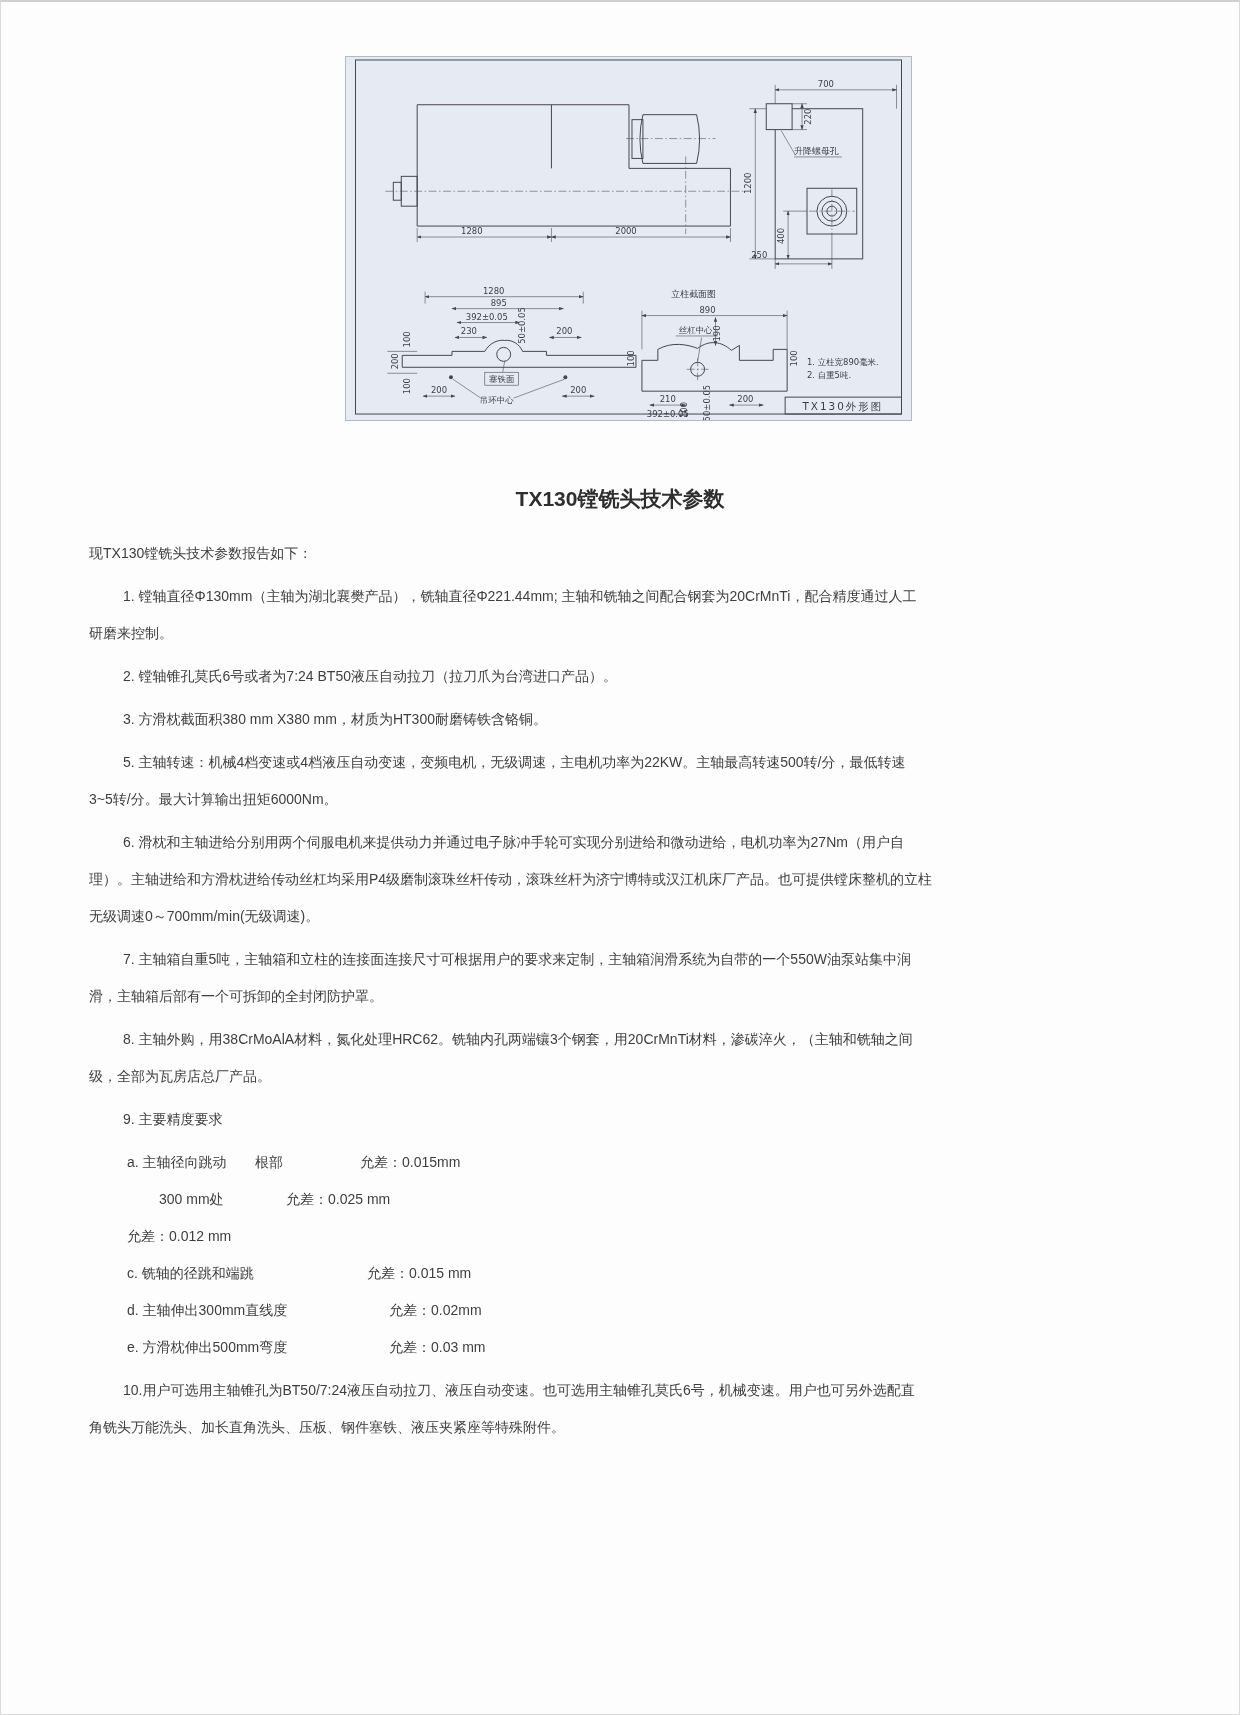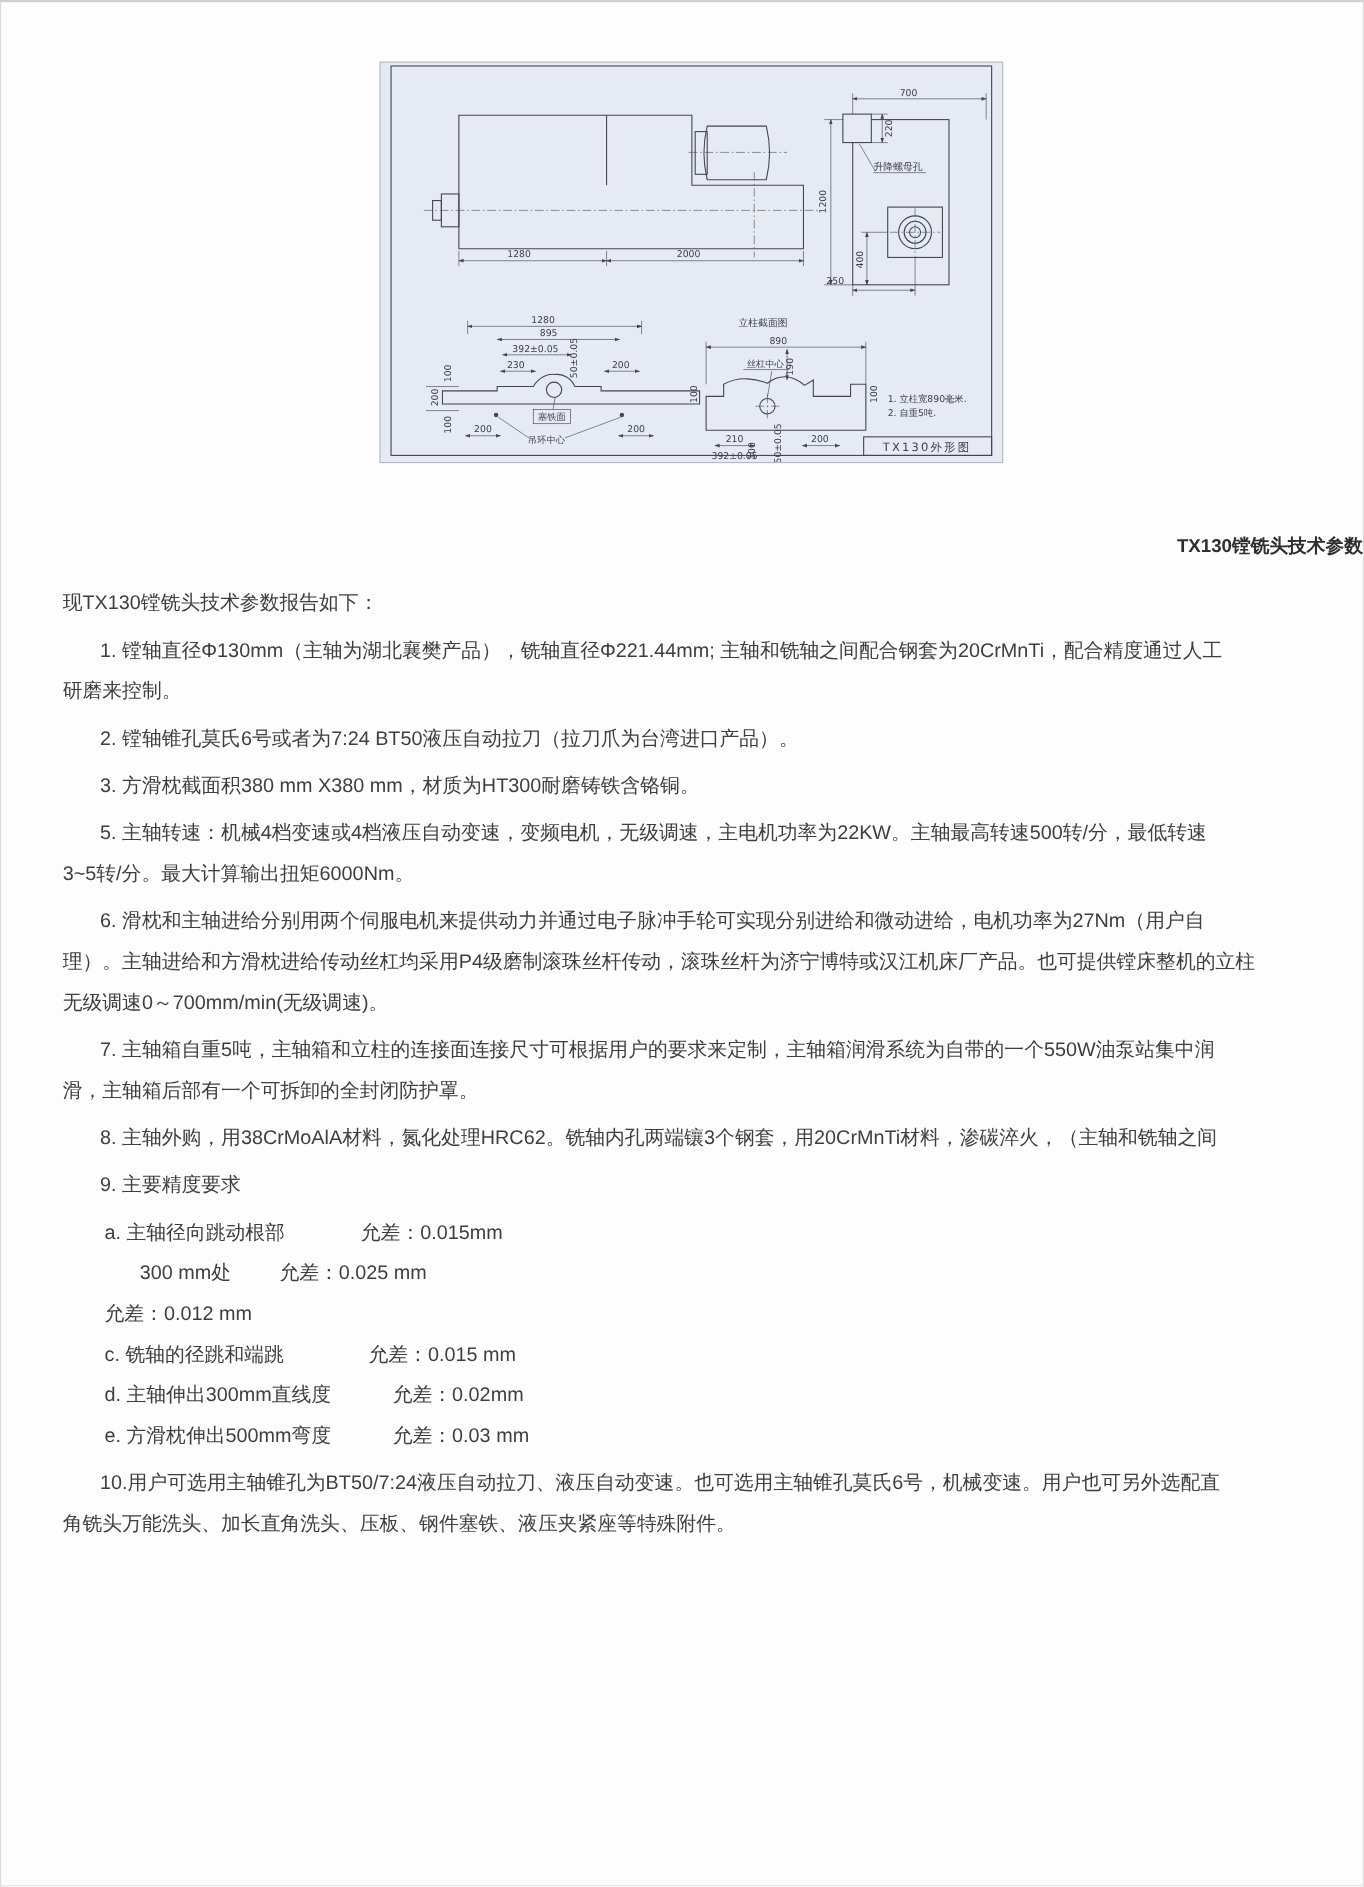--- a/index.html
+++ b/index.html
@@ -9,22 +9,22 @@
   .scan{width:567px;margin:54px 0 0 344px;background:#e6ebf3;border:1px solid #b3b9c4}
   .scan svg{display:block}
   svg text{font-family:"DejaVu Sans",sans-serif;fill:#3d3d47}
   .ln{fill:none;stroke:#45454f;stroke-width:1}
   .thin{fill:none;stroke:#4a4a55;stroke-width:0.6}
   .fillbg{fill:#e6ebf3}
   .cl{fill:none;stroke:#55555f;stroke-width:0.6;stroke-dasharray:8 2.5 1.5 2.5}
   .dt{font-size:8.5px}
   .lb{font-size:9px}
   .cap{font-size:10.5px;letter-spacing:2px}
-  .doc-title{margin:64px 0 0;text-align:right;font-size:17px;font-weight:bold;color:#2e2e2e}
-  .doc-body{margin:22px 56px 0;padding-bottom:70px;font-size:18px;color:#3e3e3e}
+  .doc-title{margin:64px 0 0;text-align:center;font-size:21px;font-weight:bold;color:#2e2e2e}
+  .doc-body{margin:22px 88px 0;padding-bottom:70px;font-size:14px;color:#3e3e3e}
   .doc-body p{margin:0 0 6px}
   .line{line-height:37px}
   .line.first{text-indent:34px}
   .specs{margin:0 0 6px}
   .spec{display:flex;line-height:37px;padding-left:38px}
   .spec span{white-space:pre}
   .specs .spec:nth-child(1) .c1{width:128px}
   .specs .spec:nth-child(1) .c2{width:105px}
   .specs .spec:nth-child(2){padding-left:70px}
   .specs .spec:nth-child(2) .c1{width:127px}
@@ -202,20 +202,21 @@
       <span class="line" style="display:block">无级调速0～700mm/min(无级调速)。</span>
     </p>
 
     <p>
       <span class="line first" style="display:block">7. 主轴箱自重5吨，主轴箱和立柱的连接面连接尺寸可根据用户的要求来定制，主轴箱润滑系统为自带的一个550W油泵站集中润</span>
       <span class="line" style="display:block">滑，主轴箱后部有一个可拆卸的全封闭防护罩。</span>
     </p>
 
     <p>
       <span class="line first" style="display:block">8. 主轴外购，用38CrMoAlA材料，氮化处理HRC62。铣轴内孔两端镶3个钢套，用20CrMnTi材料，渗碳淬火，（主轴和铣轴之间</span>
+      <span class="line" style="display:block">级，全部为瓦房店总厂产品。</span>
     </p>
 
     <p>
         <span class="line first" style="display:block">9. 主要精度要求</span>
       </p>
 
     <div class="specs">
       <div class="spec">
         <span class="c1">a. 主轴径向跳动</span>
         <span class="c2">根部</span>

